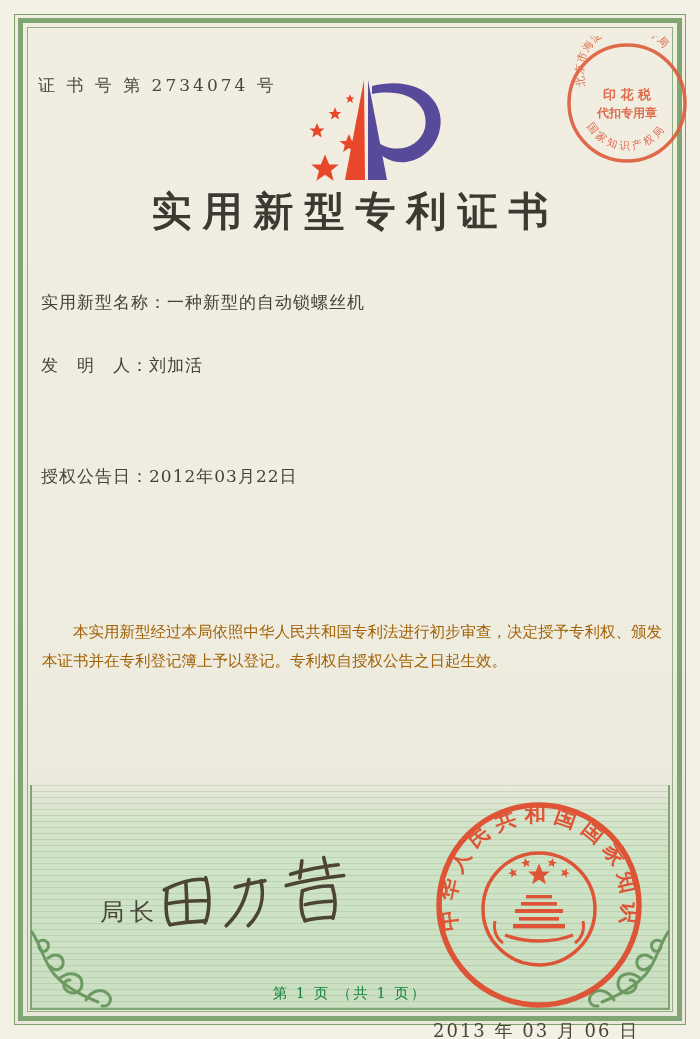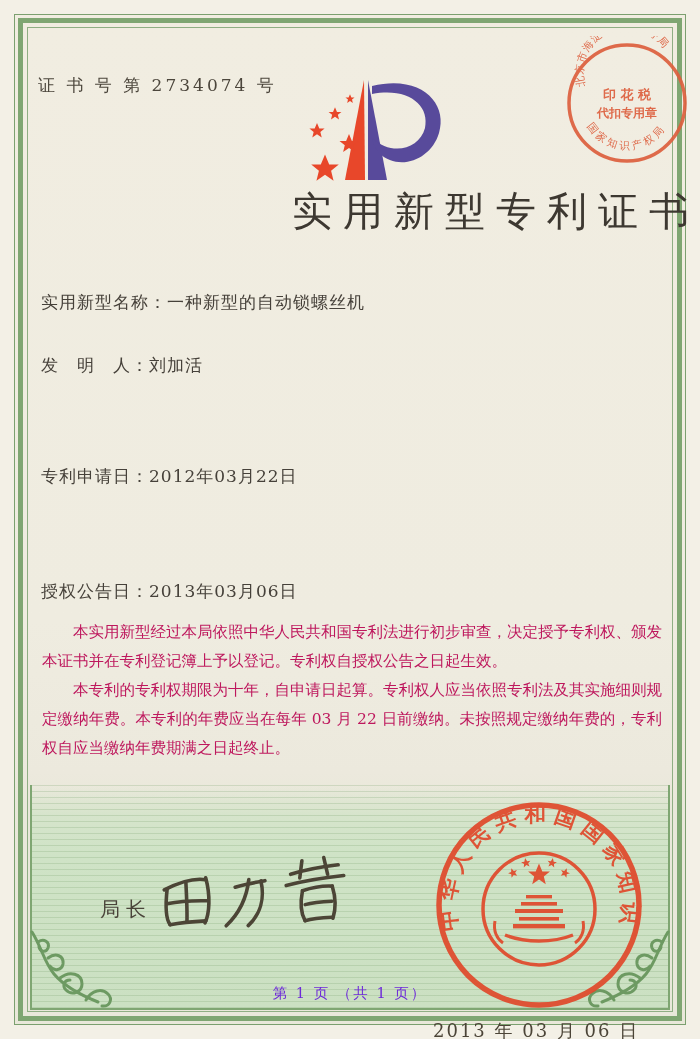--- a/index.html
+++ b/index.html
@@ -37,53 +37,53 @@
   .flourish.bl{left:-2px;transform:scaleX(-1);}
 
   .cert-no{
     position:absolute;left:38px;top:74px;
     font-size:17px;letter-spacing:3px;color:#4c463c;
   }
   .tax-stamp{position:absolute;left:560px;top:36px;width:134px;height:134px;opacity:.92;}
   .sipo-logo{position:absolute;left:288px;top:74px;width:170px;height:112px;}
   .title{
     position:absolute;left:0;right:0;top:184px;
-    text-align:right;font-size:40px;font-weight:400;
+    text-align:center;font-size:40px;font-weight:700;
     letter-spacing:11px;color:#3d3831;text-indent:11px;
   }
   .field{
     position:absolute;left:41px;right:36px;
     font-size:17px;color:#46413a;letter-spacing:1px;white-space:nowrap;
   }
   .f0{top:291px}.f1{top:354px}.f2{top:409px}.f3{top:465px}.f4{top:520px}.f5{top:580px}
   .redact{
     display:inline-block;position:relative;vertical-align:middle;
     width:310px;height:26px;margin-left:4px;
   }
   .redact .blob{position:absolute;border-radius:6px;filter:blur(5px);}
   .redact .b1{left:0;top:2px;width:300px;height:20px;background:#e9e6dc;}
   .redact .b2{left:40px;top:6px;width:70px;height:12px;background:#f4f2ea;}
   .redact .b3{left:150px;top:5px;width:60px;height:13px;background:#d8d4c9;}
   .redact .b4{left:240px;top:4px;width:55px;height:14px;background:#dcd8ce;}
   .paragraphs{
     position:absolute;left:42px;right:38px;top:618px;
-    font-size:15.5px;line-height:29px;color:#be185d;
+    font-size:15.5px;line-height:29px;color:#a16207;
     text-align:justify;
   }
   .paragraphs p{margin:0;text-indent:2em;}
-  .director-row{position:absolute;left:100px;top:896px;font-size:20px;letter-spacing:6px;color:#4a443a;}
+  .director-row{position:absolute;left:100px;top:896px;font-size:24px;letter-spacing:6px;color:#4a443a;}
   .signature{position:absolute;left:152px;top:852px;width:215px;height:100px;color:#4c4536;transform:rotate(-3deg);}
   .gov-seal{position:absolute;left:427px;top:793px;width:224px;height:224px;opacity:.93;}
   .seal-date{
     position:absolute;left:433px;top:1019px;
     font-size:18px;letter-spacing:2px;color:#4b4437;z-index:5;
   }
   .footer{
     position:absolute;left:0;right:0;top:984px;
-    text-align:center;font-size:14.5px;letter-spacing:2px;color:#6d28d9;
+    text-align:center;font-size:14.5px;letter-spacing:2px;color:#15803d;
   }
   svg text{font-family:"DejaVu Serif","Liberation Serif",serif;}
 </style>
 </head>
 <body>
 
 <div class="page">
   <div class="paper"></div>
   <div class="frame-outer"></div>
   <div class="frame-mid"></div>
@@ -139,26 +139,24 @@
     <use href="#star" transform="translate(61,70) scale(1.0)" fill="#e8472a"></use>
     <use href="#star" transform="translate(29,57) scale(0.8)" fill="#e8472a"></use>
     <use href="#star" transform="translate(47,40) scale(0.68)" fill="#e8472a"></use>
     <use href="#star" transform="translate(62,25) scale(0.48)" fill="#e8472a"></use>
   </svg>
 
   <div class="title">实用新型专利证书</div>
 
   <div class="field f1"><span>发　明　人：</span><span>刘加活</span></div>
   <div class="field f0"><span>实用新型名称：</span><span>一种新型的自动锁螺丝机</span></div>
-  <div class="field f3"><span>专利申请日：</span><span>2012年03月22日</span></div>
-  <div class="field f5"><span>授权公告日：</span><span>2013年03月06日</span></div>
+  <div class="field f3"><span>授权公告日：</span><span>2012年03月22日</span></div>
 
   <div class="paragraphs">
     <p>本实用新型经过本局依照中华人民共和国专利法进行初步审查，决定授予专利权、颁发本证书并在专利登记簿上予以登记。专利权自授权公告之日起生效。</p>
-    <p>本专利的专利权期限为十年，自申请日起算。专利权人应当依照专利法及其实施细则规定缴纳年费。本专利的年费应当在每年 03 月 22 日前缴纳。未按照规定缴纳年费的，专利权自应当缴纳年费期满之日起终止。</p>
   </div>
 
   <div class="director-row">局长</div>
   <svg class="signature" viewBox="0 0 215 100" role="img" aria-label="田力普">
     <g fill="none" stroke="currentColor" stroke-width="3.6" stroke-linecap="round" stroke-linejoin="round">
 
       <path d="M16 32 C 13 50, 13 62, 17 68"></path>
       <path d="M13 33 C 31 25, 46 23, 55 25"></path>
       <path d="M55 23 C 59 41, 57 59, 52 68"></path>
       <path d="M17 68 C 31 66, 44 66, 53 66"></path>

